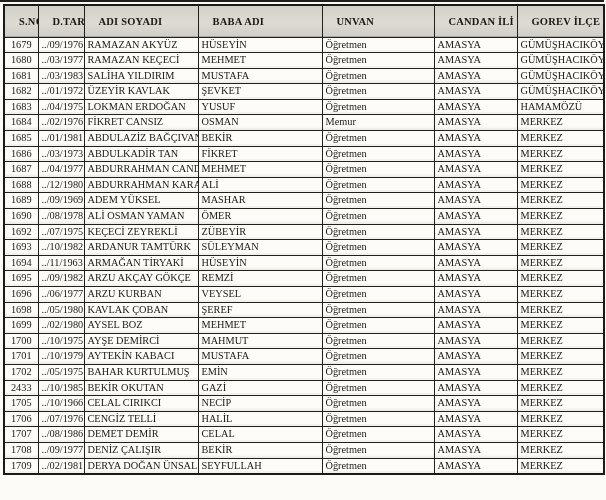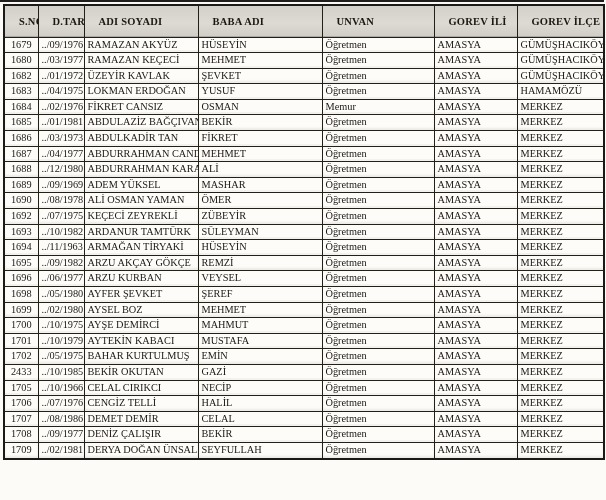--- a/index.html
+++ b/index.html
@@ -82,39 +82,48 @@
         <col class="c5">
         <col class="c6">
     </colgroup>
     <thead>
       <tr>
         <th>S.NO</th>
         <th>D.TARİHİ</th>
         <th>ADI SOYADI</th>
         <th>BABA ADI</th>
         <th>UNVAN</th>
-        <th>GOREV İLİ</th>
+        <th>CANDAN İLİ</th>
         <th>GOREV İLÇE</th>
       </tr>
     </thead>
     <tbody id="roster-body">
         <tr>
     <td class="center">1679</td>
     <td>../09/1976</td>
     <td>RAMAZAN AKYÜZ</td>
     <td>HÜSEYİN</td>
     <td class="title-cell">Öğretmen</td>
     <td>AMASYA</td>
     <td>GÜMÜŞHACIKÖY</td>
   </tr>
         <tr>
     <td class="center">1680</td>
     <td>../03/1977</td>
     <td>RAMAZAN KEÇECİ</td>
     <td>MEHMET</td>
+    <td class="title-cell">Öğretmen</td>
+    <td>AMASYA</td>
+    <td>GÜMÜŞHACIKÖY</td>
+  </tr>
+        <tr>
+    <td class="center">1681</td>
+    <td>../03/1983</td>
+    <td>SALİHA YILDIRIM</td>
+    <td>MUSTAFA</td>
     <td class="title-cell">Öğretmen</td>
     <td>AMASYA</td>
     <td>GÜMÜŞHACIKÖY</td>
   </tr>
         <tr>
     <td class="center">1682</td>
     <td>../01/1972</td>
     <td>ÜZEYİR KAVLAK</td>
     <td>ŞEVKET</td>
     <td class="title-cell">Öğretmen</td>
@@ -234,21 +243,21 @@
     <td>../06/1977</td>
     <td>ARZU KURBAN</td>
     <td>VEYSEL</td>
     <td class="title-cell">Öğretmen</td>
     <td>AMASYA</td>
     <td>MERKEZ</td>
   </tr>
         <tr>
     <td class="center">1698</td>
     <td>../05/1980</td>
-    <td>AYFER ŞEVKET</td>
+    <td>KAVLAK ÇOBAN</td>
     <td>ŞEREF</td>
     <td class="title-cell">Öğretmen</td>
     <td>AMASYA</td>
     <td>MERKEZ</td>
   </tr>
         <tr>
     <td class="center">1699</td>
     <td>../02/1980</td>
     <td>AYSEL BOZ</td>
     <td>MEHMET</td>

